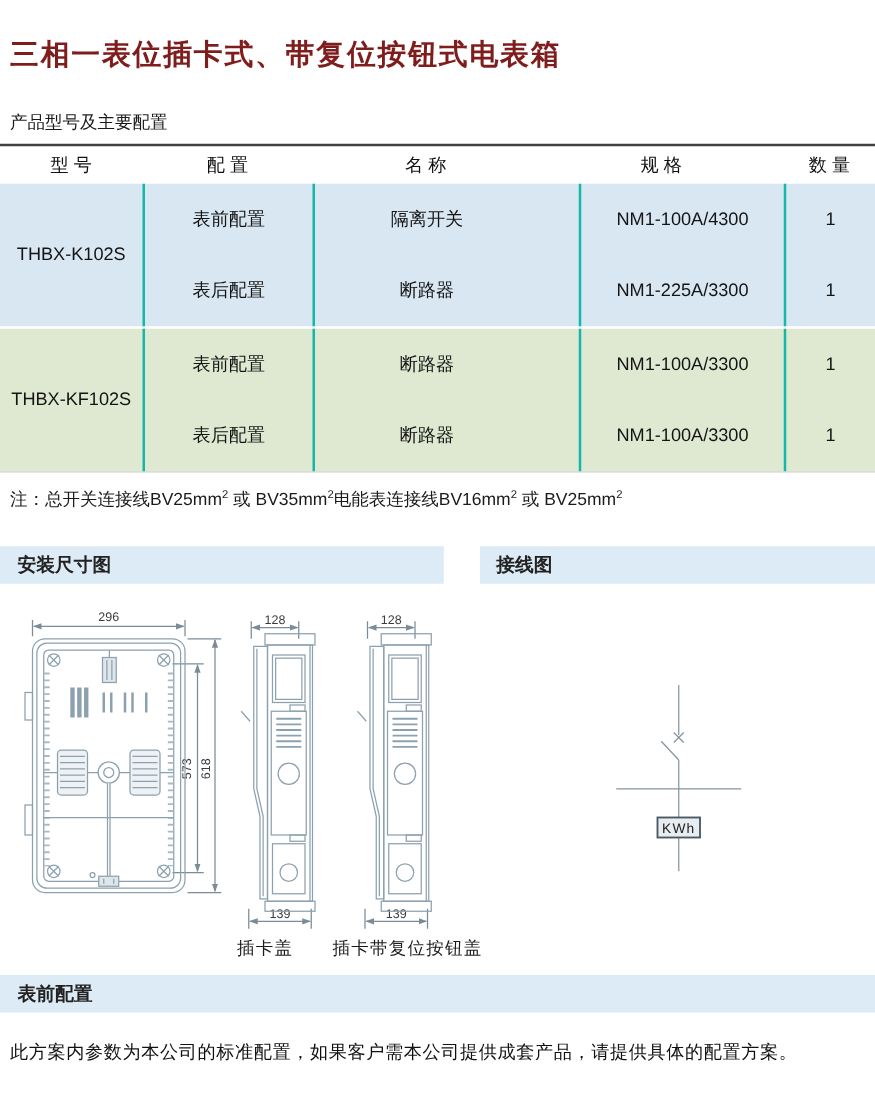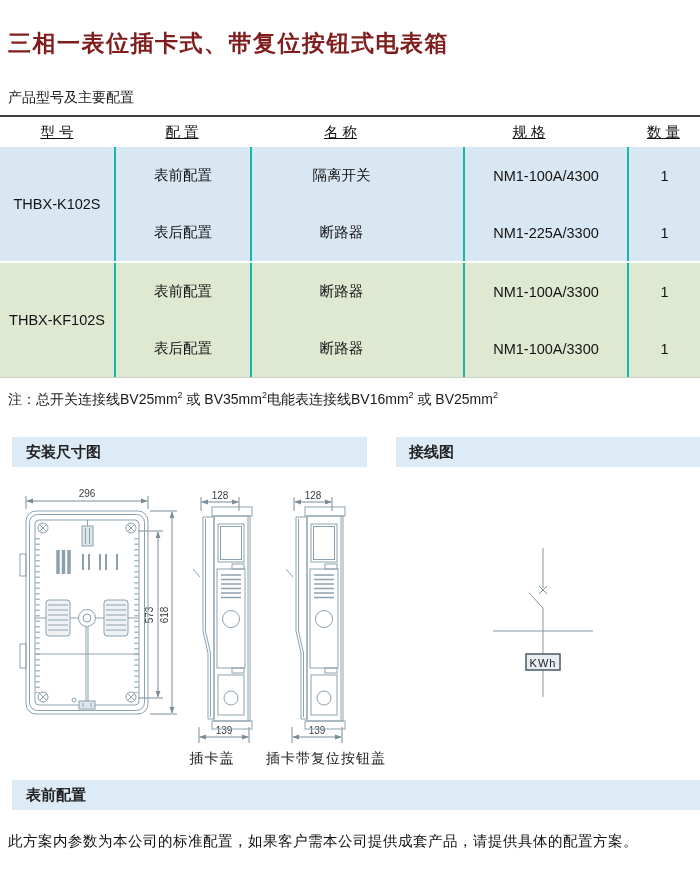--- a/index.html
+++ b/index.html
@@ -10,37 +10,37 @@
   .title{
     position:absolute;left:8px;top:28px;margin:0;
     font-size:23px;font-weight:bold;color:#7f1d1d;letter-spacing:1.5px;
   }
   .subtitle{position:absolute;left:8px;top:89px;font-size:14px;color:#1a1a1a;}
 
   
   .spec-table{position:absolute;left:0;top:115px;width:700px;border-top:2px solid #404040;border-bottom:1px solid #cccccc;}
   .tgrid{display:grid;grid-template-columns:114px 136px 181px 196px 73px;}
   .thead{height:30px;}
-  .th{display:flex;align-items:center;justify-content:center;font-size:14.5px;color:#111;text-decoration:underline;}
+  .th{display:flex;align-items:center;justify-content:center;font-size:14.5px;color:#111;}
   .tgroup{grid-auto-rows:57px;}
   .group-blue{background:#d9e7f2;}
   .group-green{background:#dfe9d2;margin-top:2px;}
   .td{display:flex;align-items:center;justify-content:center;font-size:14.5px;color:#141414;}
   .sep{border-left:2px solid #14b8a6;}
   .c1{grid-column:1;grid-row:1/3;}
   .c2{grid-column:2;}.c3{grid-column:3;}.c4{grid-column:4;margin-left:32px;}.c5{grid-column:5;}
   .r1{grid-row:1;}.r2{grid-row:2;}
 
   
   .note{position:absolute;left:8px;top:390px;font-size:14px;color:#1a1a1a;}
   .note sup{font-size:9px;}
 
   
   .bar{position:absolute;height:30px;background:#dcebf5;display:flex;align-items:center;
-       font-size:15px;font-weight:600;color:#222;margin-left:12px;}
+       font-size:15px;font-weight:600;color:#222;}
   .bar-install{left:0;top:437px;width:355px;padding-left:14px;box-sizing:border-box;}
   .bar-wiring{left:384px;top:437px;width:316px;padding-left:13px;box-sizing:border-box;}
   .bar-order{left:0;top:780px;width:700px;padding-left:14px;box-sizing:border-box;}
 
   
   .drawings{position:absolute;left:0;top:467px;width:700px;height:313px;}
   .svg-abs{position:absolute;}
   .caption{position:absolute;top:283px;font-size:14px;color:#1a1a1a;text-align:center;letter-spacing:1px;}
   .caption-1{left:172px;width:80px;}
   .caption-2{left:246px;width:140px;text-align:right;}

